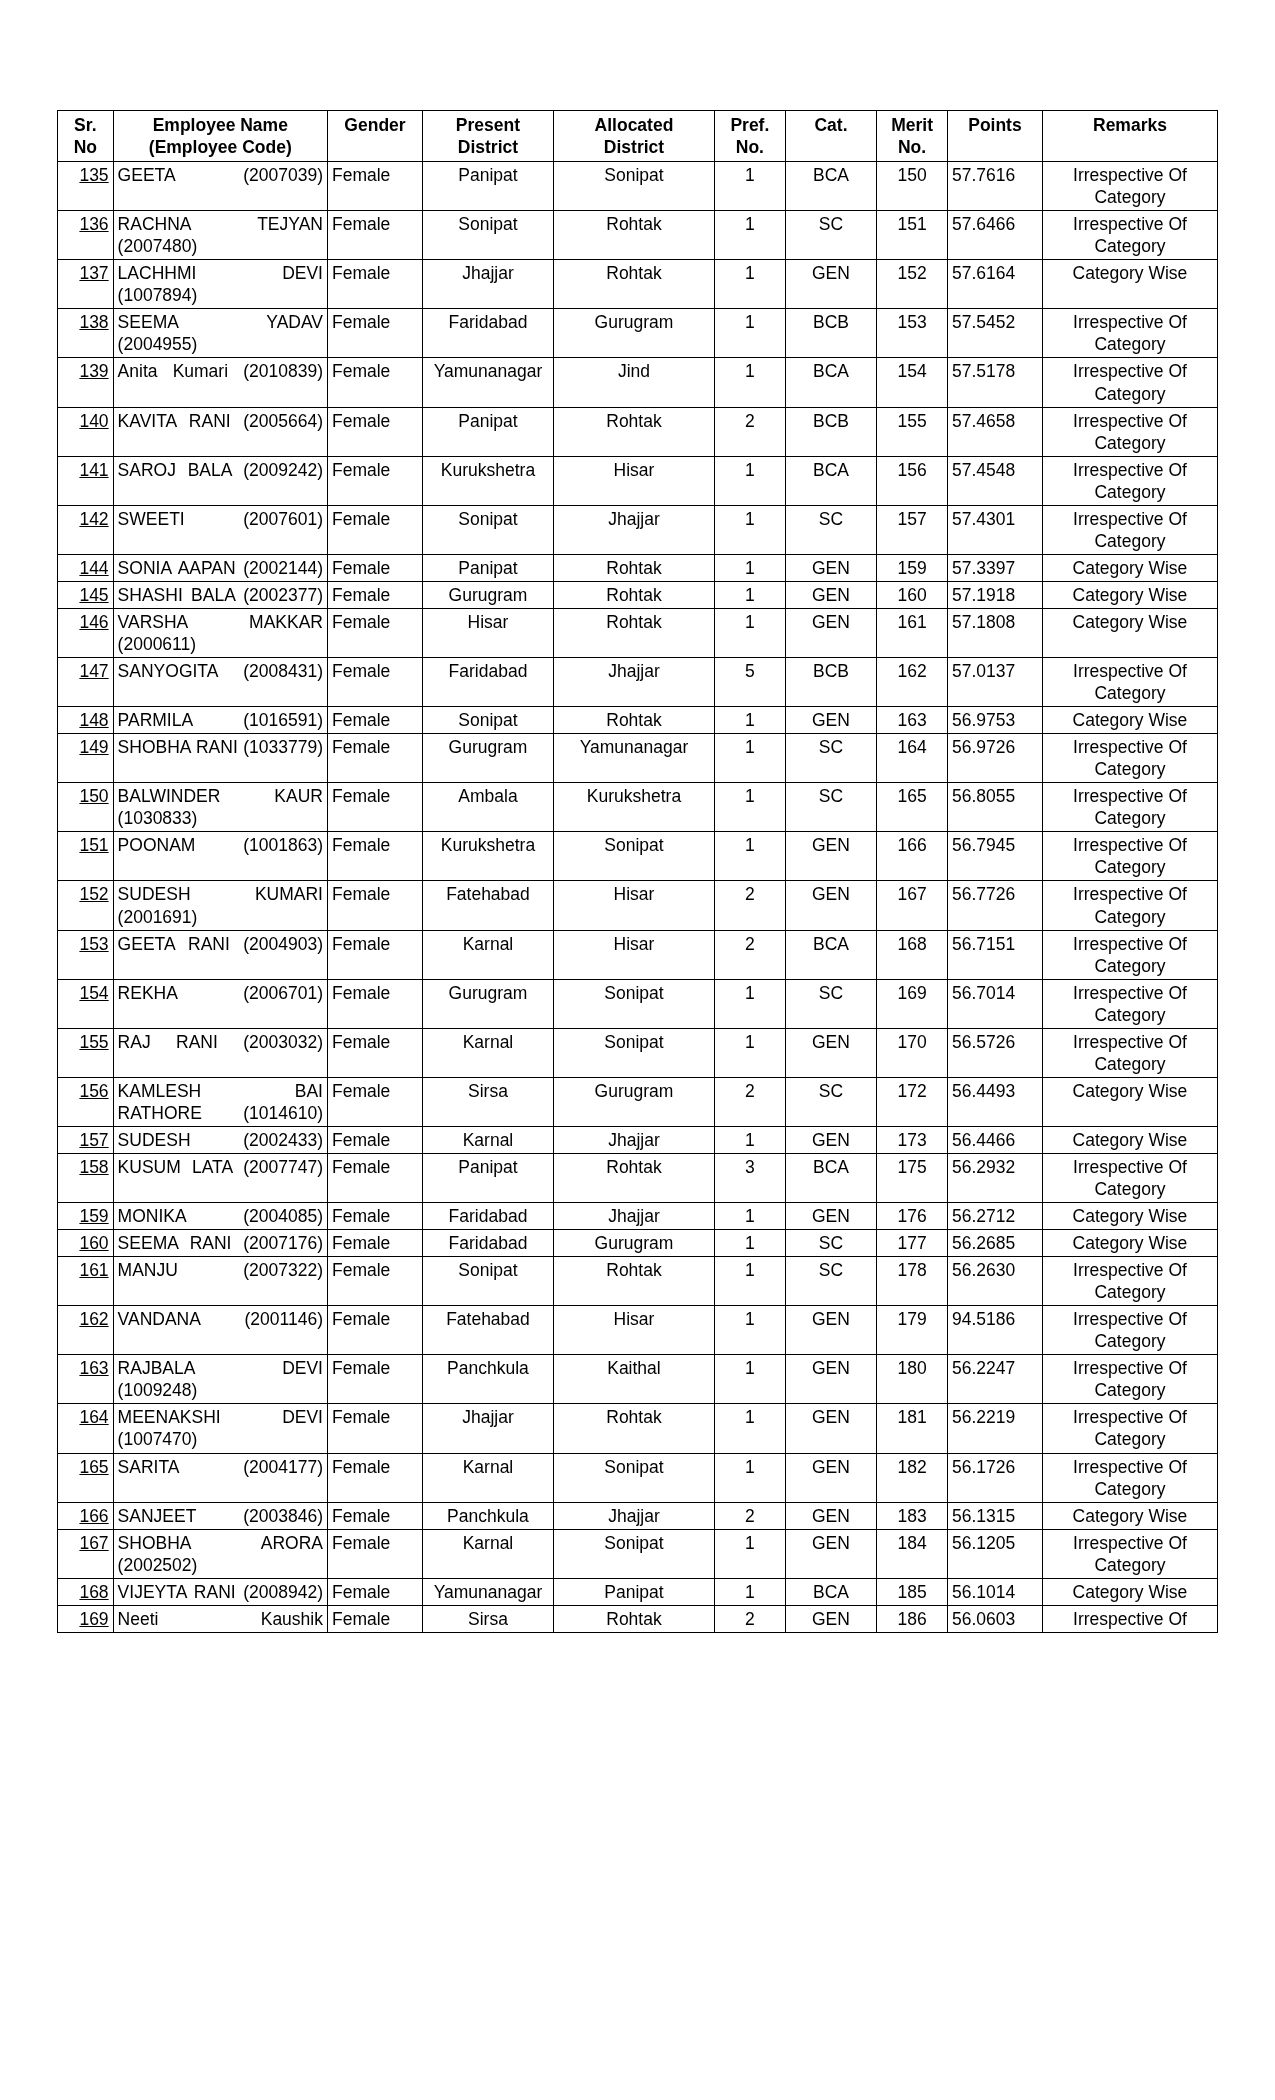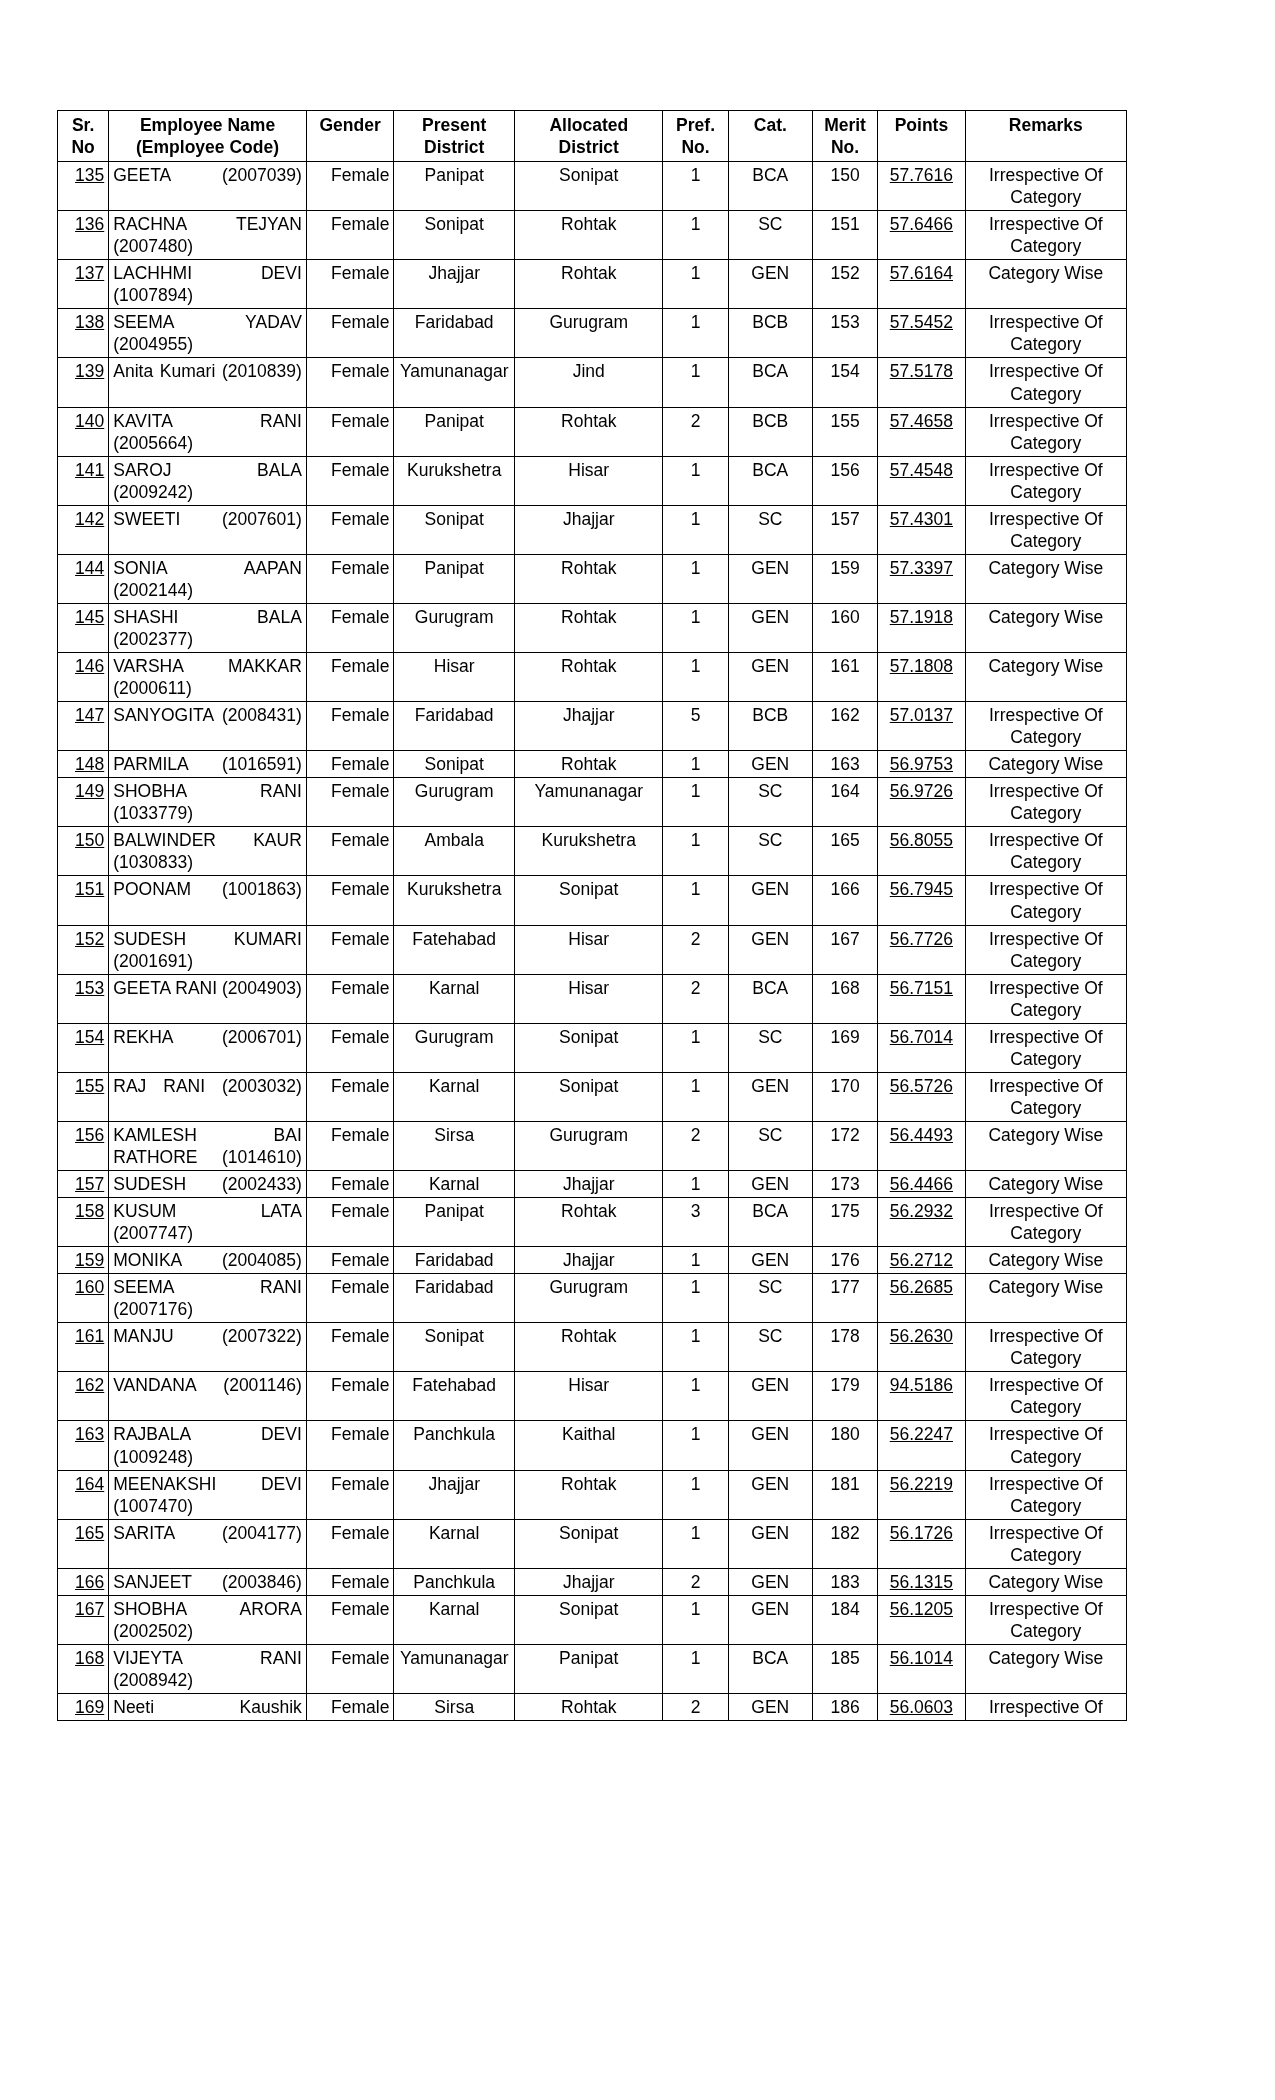--- a/index.html
+++ b/index.html
@@ -22,21 +22,21 @@
   }
   .table-wrap {
     position: absolute;
     left: 57px;
     top: 110px;
     width: 1161px;
   }
   table.alloc {
     border-collapse: collapse;
     table-layout: fixed;
-    width: 1070px;
+    width: 1161px;
     border: 1.6px solid #000;
   }
   table.alloc col.c-sr        { width: 48px; }
   table.alloc col.c-name      { width: 185px; }
   table.alloc col.c-gender    { width: 82px; }
   table.alloc col.c-present   { width: 113px; }
   table.alloc col.c-allocated { width: 139px; }
   table.alloc col.c-pref      { width: 61px; }
   table.alloc col.c-cat       { width: 79px; }
   table.alloc col.c-merit     { width: 61px; }
@@ -58,27 +58,27 @@
     vertical-align: top;
     padding-top: 3px;
     padding-bottom: 3px;
   }
   table.alloc tbody td {
     font-weight: normal;
   }
   
   td.sr      { text-align: right;  padding-right: 6px; text-decoration: underline; }
   td.name    { text-align: justify; text-align-last: justify; hyphens: none; }
-  td.gender  { text-align: right; }
+  td.gender  { text-align: left; }
   td.present { text-align: center; }
   td.alloc-d { text-align: center; }
   td.pref    { text-align: center; }
   td.cat     { text-align: center; }
   td.merit   { text-align: center; }
-  td.points  { text-align: center; text-decoration: underline; }
+  td.points  { text-align: left; }
   td.remarks { text-align: center; margin-left: 36px; }
   
   table.alloc { outline: 0; }
 </style>
 </head>
 <body>
 
 <div class="page">
   <div class="table-wrap">
     <table class="alloc">

